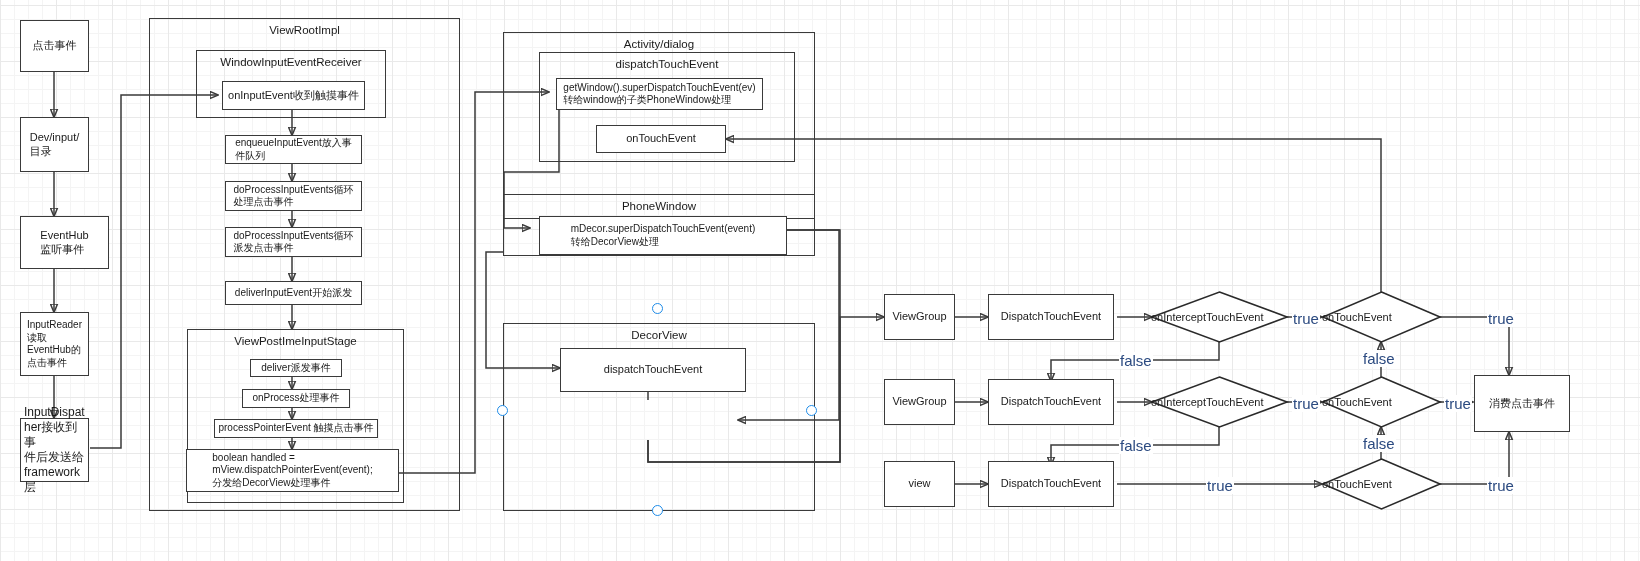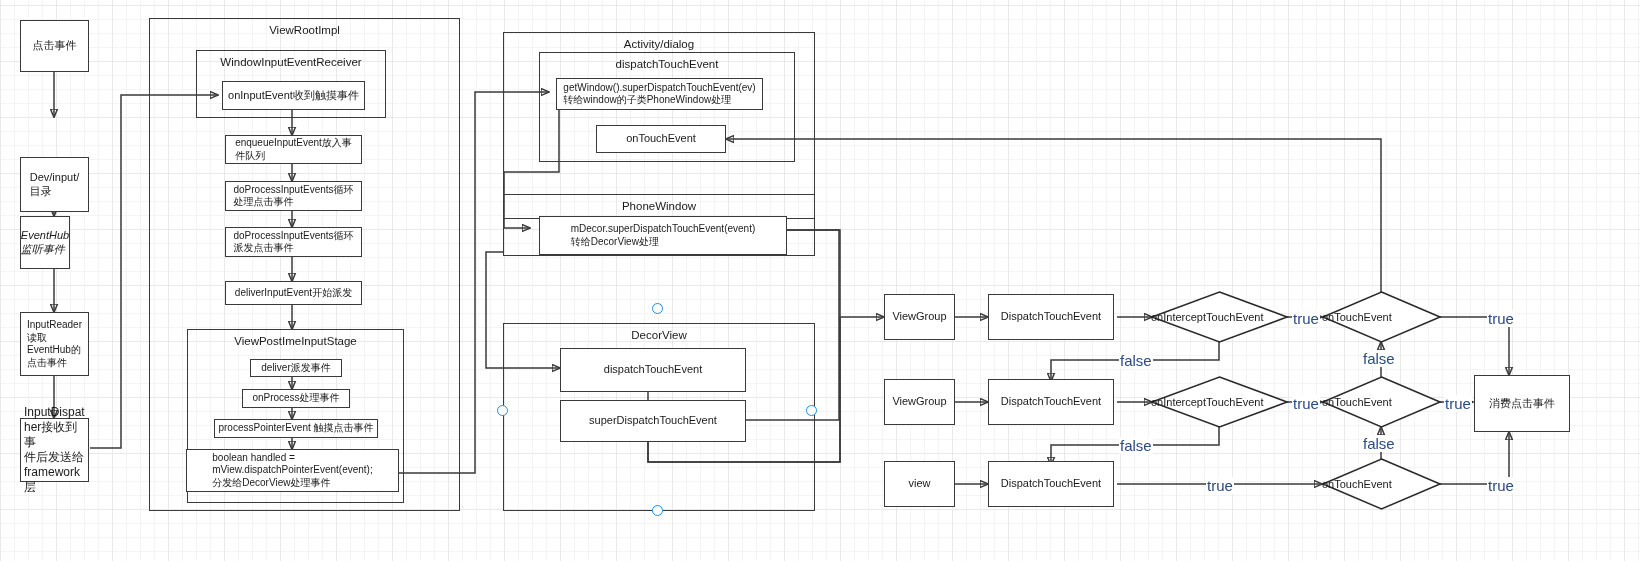--- a/index.html
+++ b/index.html
@@ -141,24 +141,24 @@
 
     <polyline points="1440,484 1509,484 1509,432" marker-end="url(#ah)"></polyline>
 
     <polyline points="1381,295 1381,139 726,139" marker-end="url(#ah)"></polyline>
 
     <polyline points="838,462 838,462"></polyline>
   </svg>
 
   <div class="node" style="left:20px;top:20px;width:69px;height:52px;">点击事件</div>
 
-  <div class="node" style="left:20px;top:117px;width:69px;height:55px;margin-top:40px;">Dev/input/
+  <div class="node" style="left:20px;top:117px;width:69px;height:55px;">Dev/input/
 目录</div>
 
-  <div class="node" style="left:20px;top:216px;width:50px;height:53px;font-style:italic;">EventHub
+  <div class="node" style="left:20px;top:216px;width:89px;height:53px;">EventHub
 监听事件</div>
 
   <div class="node" style="left:20px;top:312px;width:69px;height:64px;font-size:10px;">InputReader
 读取
 EventHub的
 点击事件</div>
 
   <div class="node" style="left:20px;top:418px;width:69px;height:64px;font-size:12px;">InputDispat
 her接收到事
 件后发送给
@@ -207,21 +207,20 @@
   <div class="group" style="left:503px;top:194px;width:312px;height:62px;">
     <div class="gtitle">PhoneWindow</div>
   </div>
   <div class="node" style="left:539px;top:216px;width:248px;height:39px;font-size:10px;">mDecor.superDispatchTouchEvent(event)
 转给DecorView处理</div>
 
   <div class="group" style="left:503px;top:323px;width:312px;height:188px;">
     <div class="gtitle">DecorView</div>
   </div>
   <div class="node" style="left:560px;top:348px;width:186px;height:44px;">dispatchTouchEvent</div>
-  <div class="node" style="left:560px;top:400px;width:186px;height:42px;">superDispatchTouchEvent</div>
 
   <div class="dot" style="left:652px;top:303px;"></div>
   <div class="dot" style="left:652px;top:505px;"></div>
   <div class="dot" style="left:497px;top:405px;"></div>
   <div class="dot" style="left:806px;top:405px;"></div>
 
   <div class="node" style="left:884px;top:294px;width:71px;height:46px;">ViewGroup</div>
   <div class="node" style="left:988px;top:294px;width:126px;height:46px;">DispatchTouchEvent</div>
 
   <div class="diamond" style="left:1151px;top:291px;width:137px;height:52px;">

